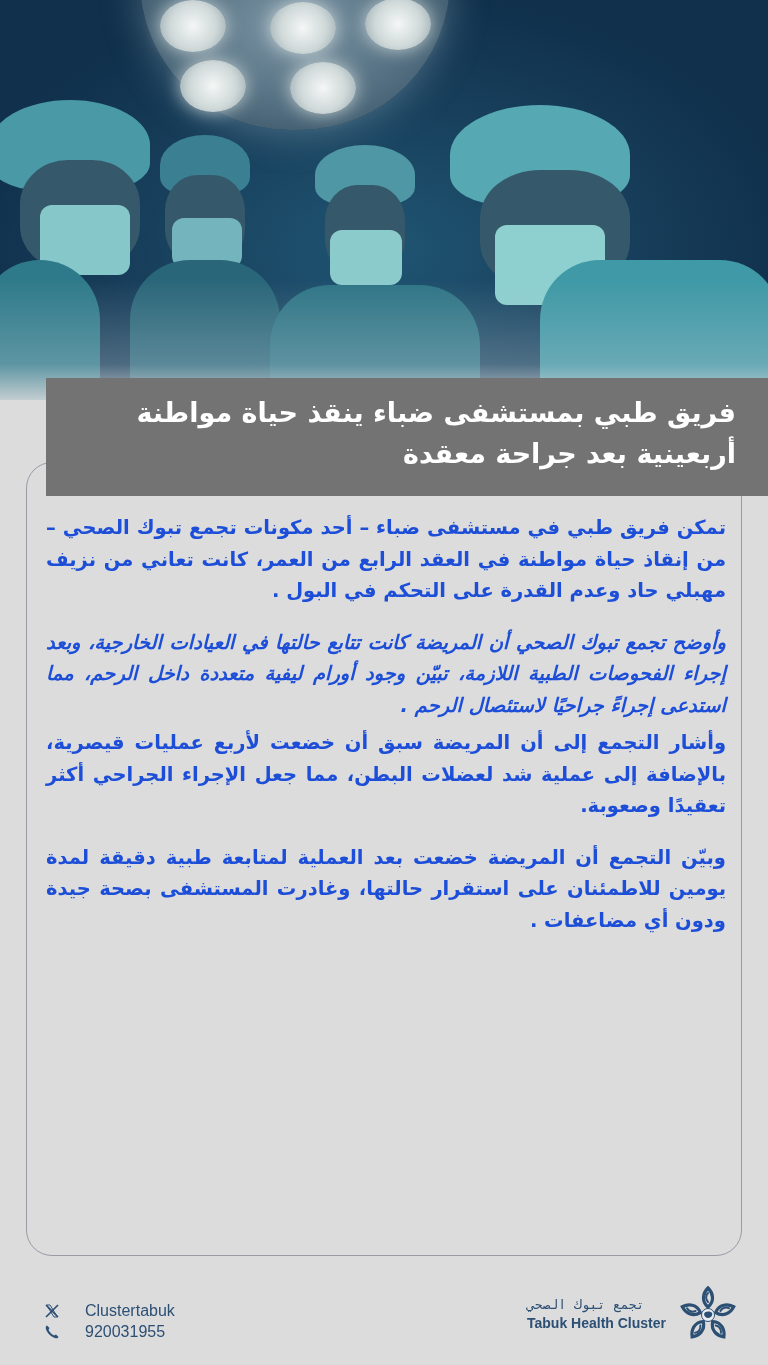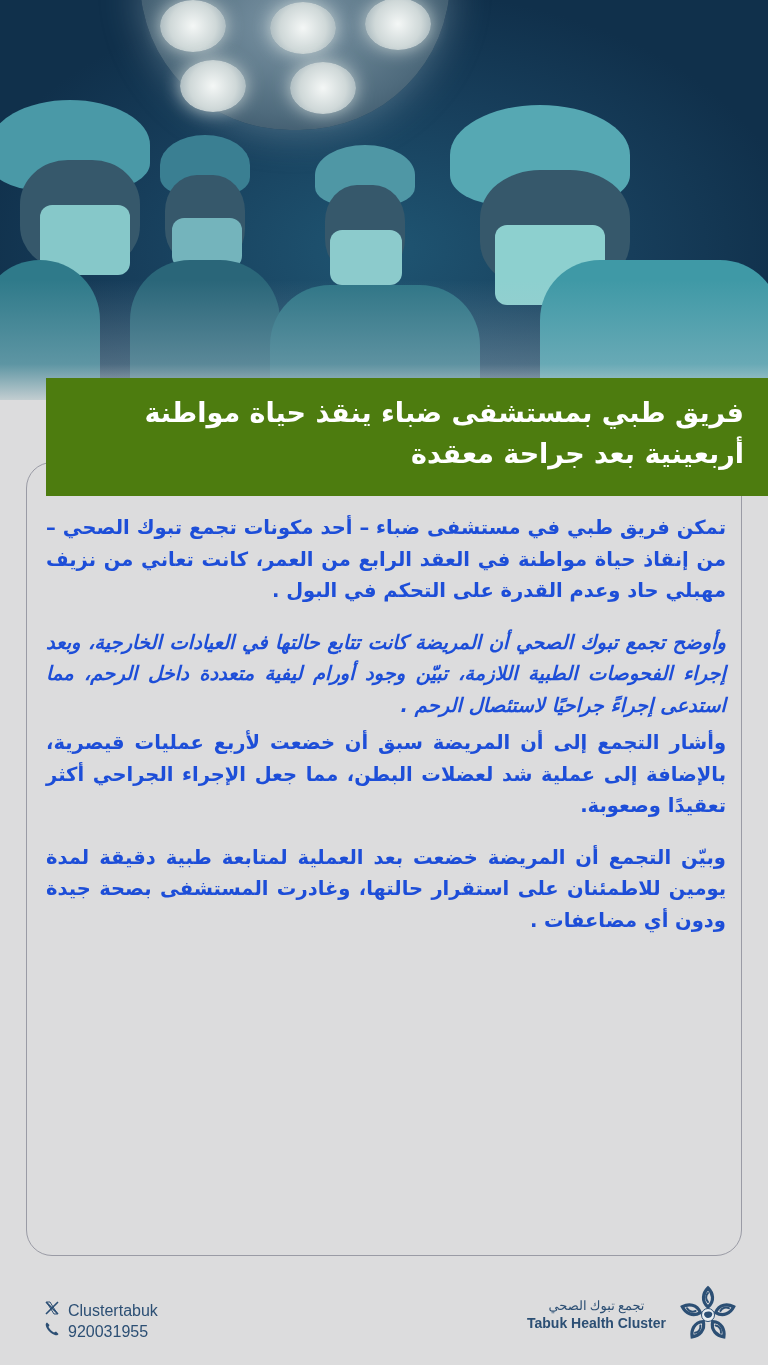--- a/index.html
+++ b/index.html
@@ -33,24 +33,24 @@
     box-shadow: 0 0 18px rgba(240,245,240,0.7);
   }
   .cap { position: absolute; border-radius: 50% 50% 30% 30%; background: #4a99a7; }
   .face { position: absolute; border-radius: 40%; background: #36586b; }
   .mask { position: absolute; border-radius: 12px; background: #86c8c9; }
   .body { position: absolute; border-radius: 60px 60px 0 0; background: #2f7a8a; }
 
   
   .title-banner {
     position: absolute; left: 46px; top: 378px; width: 722px; height: 118px;
-    background: #4d7c0f;
+    background: #737373;
     color: #ffffff;
     direction: rtl;
-    padding: 14px 24px 0 20px;
+    padding: 14px 32px 0 20px;
     z-index: 3;
   }
   .title-line {
     font-family: "DejaVu Sans", sans-serif;
     font-size: 27px; font-weight: bold; line-height: 41px;
     text-align: right; white-space: nowrap;
   }
 
   
   .card {
@@ -72,27 +72,27 @@
     margin-bottom: 20px;
   }
   .para.tight { margin-bottom: 6px; font-style: italic; }
 
   
   .footer-contacts {
     position: absolute; left: 44px; top: 1300px;
     color: #2c4f74; font-family: "Liberation Sans", sans-serif; font-size: 16px;
     line-height: 21px;
   }
-  .contact-row { display: flex; gap: 8px; }
+  .contact-row { display: flex; align-items: center; gap: 25px; }
   .contact-icon { width: 16px; height: 16px; display: inline-block; }
   .logo {
     position: absolute; right: 30px; top: 1284px; display: flex; align-items: center; gap: 12px;
   }
   .logo-text { text-align: left; color: #2c4f74; }
-  .logo-ar { font-family: Liberation Serif, serif; font-size: 13px; direction: rtl; text-align: center; line-height: 18px; }
+  .logo-ar { font-family: Liberation Mono, monospace; font-size: 13px; direction: rtl; text-align: left; line-height: 18px; }
   .logo-en { font-family: "Liberation Sans", sans-serif; font-size: 14px; font-weight: bold; line-height: 16px; }
 </style>
 </head>
 <body>
 
 <div class="hero">
   <div class="lamp">
     <div class="bulb" style="left:20px;top:20px;"></div>
     <div class="bulb" style="left:130px;top:22px;"></div>
     <div class="bulb" style="left:225px;top:18px;"></div>

